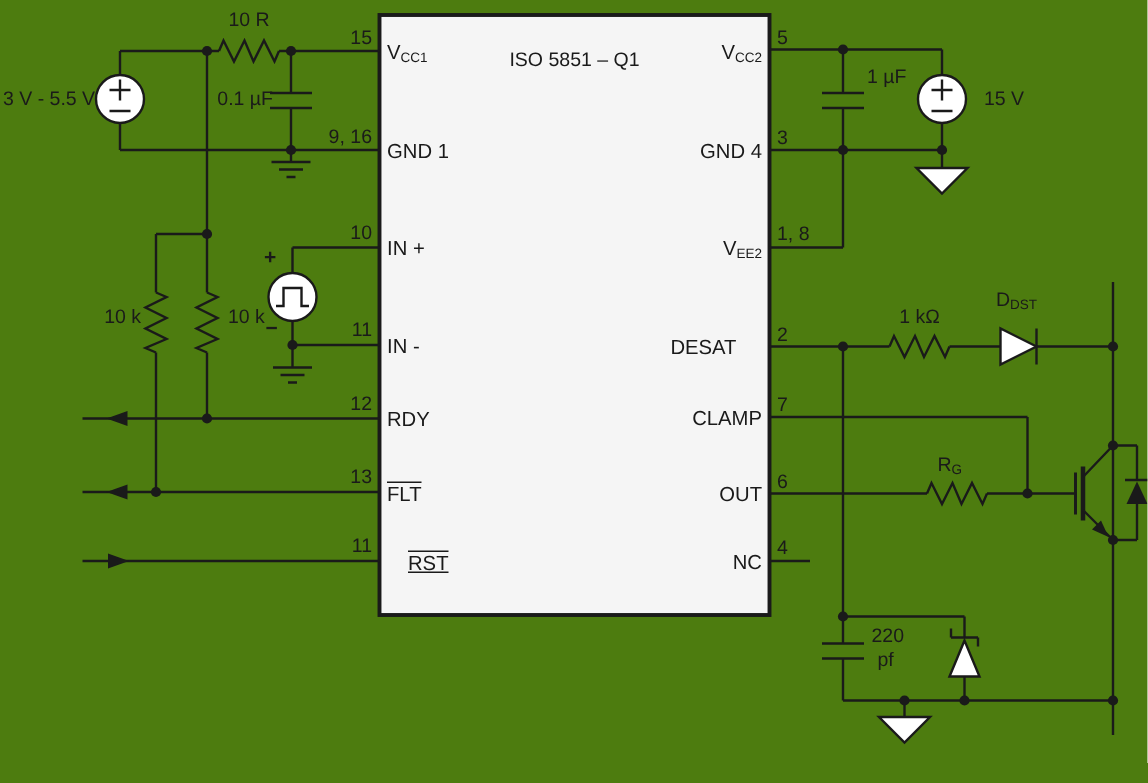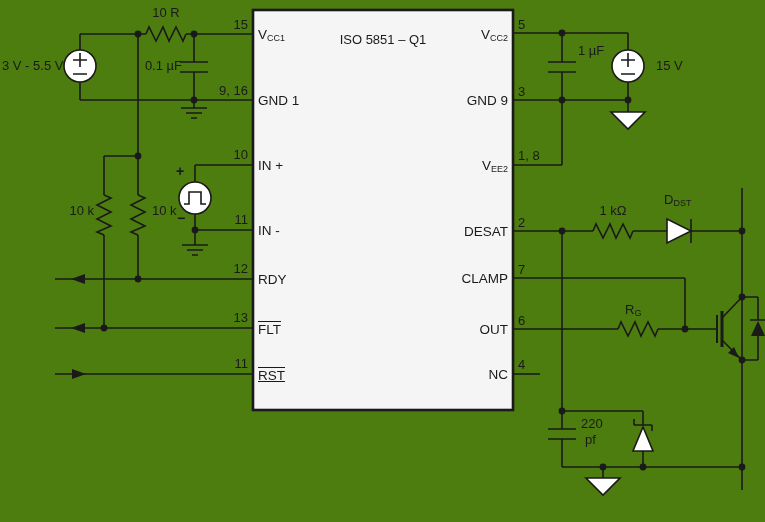--- a/index.html
+++ b/index.html
@@ -156,26 +156,26 @@
   <div class="lbl pin-num right" style="left:220px;top:357px;width:28px;">11</div>
 
   <div class="lbl center" style="left:303px;top:33px;width:160px;">ISO 5851 – Q1</div>
 
   <div class="lbl pin-name" style="left:258px;top:27px;"><span>V</span><sub>CC1</sub></div>
   <div class="lbl pin-name" style="left:258px;top:93px;">GND 1</div>
   <div class="lbl pin-name" style="left:258px;top:158px;">IN +</div>
   <div class="lbl pin-name" style="left:258px;top:223px;">IN -</div>
   <div class="lbl pin-name" style="left:258px;top:272px;">RDY</div>
   <div class="lbl pin-name" style="left:258px;top:322px;"><span class="ovl">FLT</span></div>
-  <div class="lbl pin-name" style="left:258px;top:368px;text-decoration:underline;"><span class="ovl">RST</span></div>
+  <div class="lbl pin-name" style="left:272px;top:368px;text-decoration:underline;"><span class="ovl">RST</span></div>
 
   <div class="lbl pin-name right" style="left:430px;top:27px;width:78px;"><span>V</span><sub>CC2</sub></div>
-  <div class="lbl pin-name right" style="left:430px;top:93px;width:78px;">GND 9</div>
+  <div class="lbl pin-name right" style="left:430px;top:93px;width:78px;">GND 4</div>
   <div class="lbl pin-name right" style="left:430px;top:158px;width:78px;"><span>V</span><sub>EE2</sub></div>
-  <div class="lbl pin-name right" style="left:430px;top:224px;width:78px;">DESAT</div>
+  <div class="lbl pin-name right" style="left:430px;top:224px;width:78px;text-align:center;">DESAT</div>
   <div class="lbl pin-name right" style="left:430px;top:271px;width:78px;">CLAMP</div>
   <div class="lbl pin-name right" style="left:430px;top:322px;width:78px;">OUT</div>
   <div class="lbl pin-name right" style="left:430px;top:367px;width:78px;">NC</div>
 
   <div class="lbl pin-num" style="left:518px;top:18px;">5</div>
   <div class="lbl pin-num" style="left:518px;top:85px;">3</div>
   <div class="lbl pin-num" style="left:518px;top:149px;">1, 8</div>
   <div class="lbl pin-num" style="left:518px;top:216px;">2</div>
   <div class="lbl pin-num" style="left:518px;top:263px;">7</div>
   <div class="lbl pin-num" style="left:518px;top:314px;">6</div>

